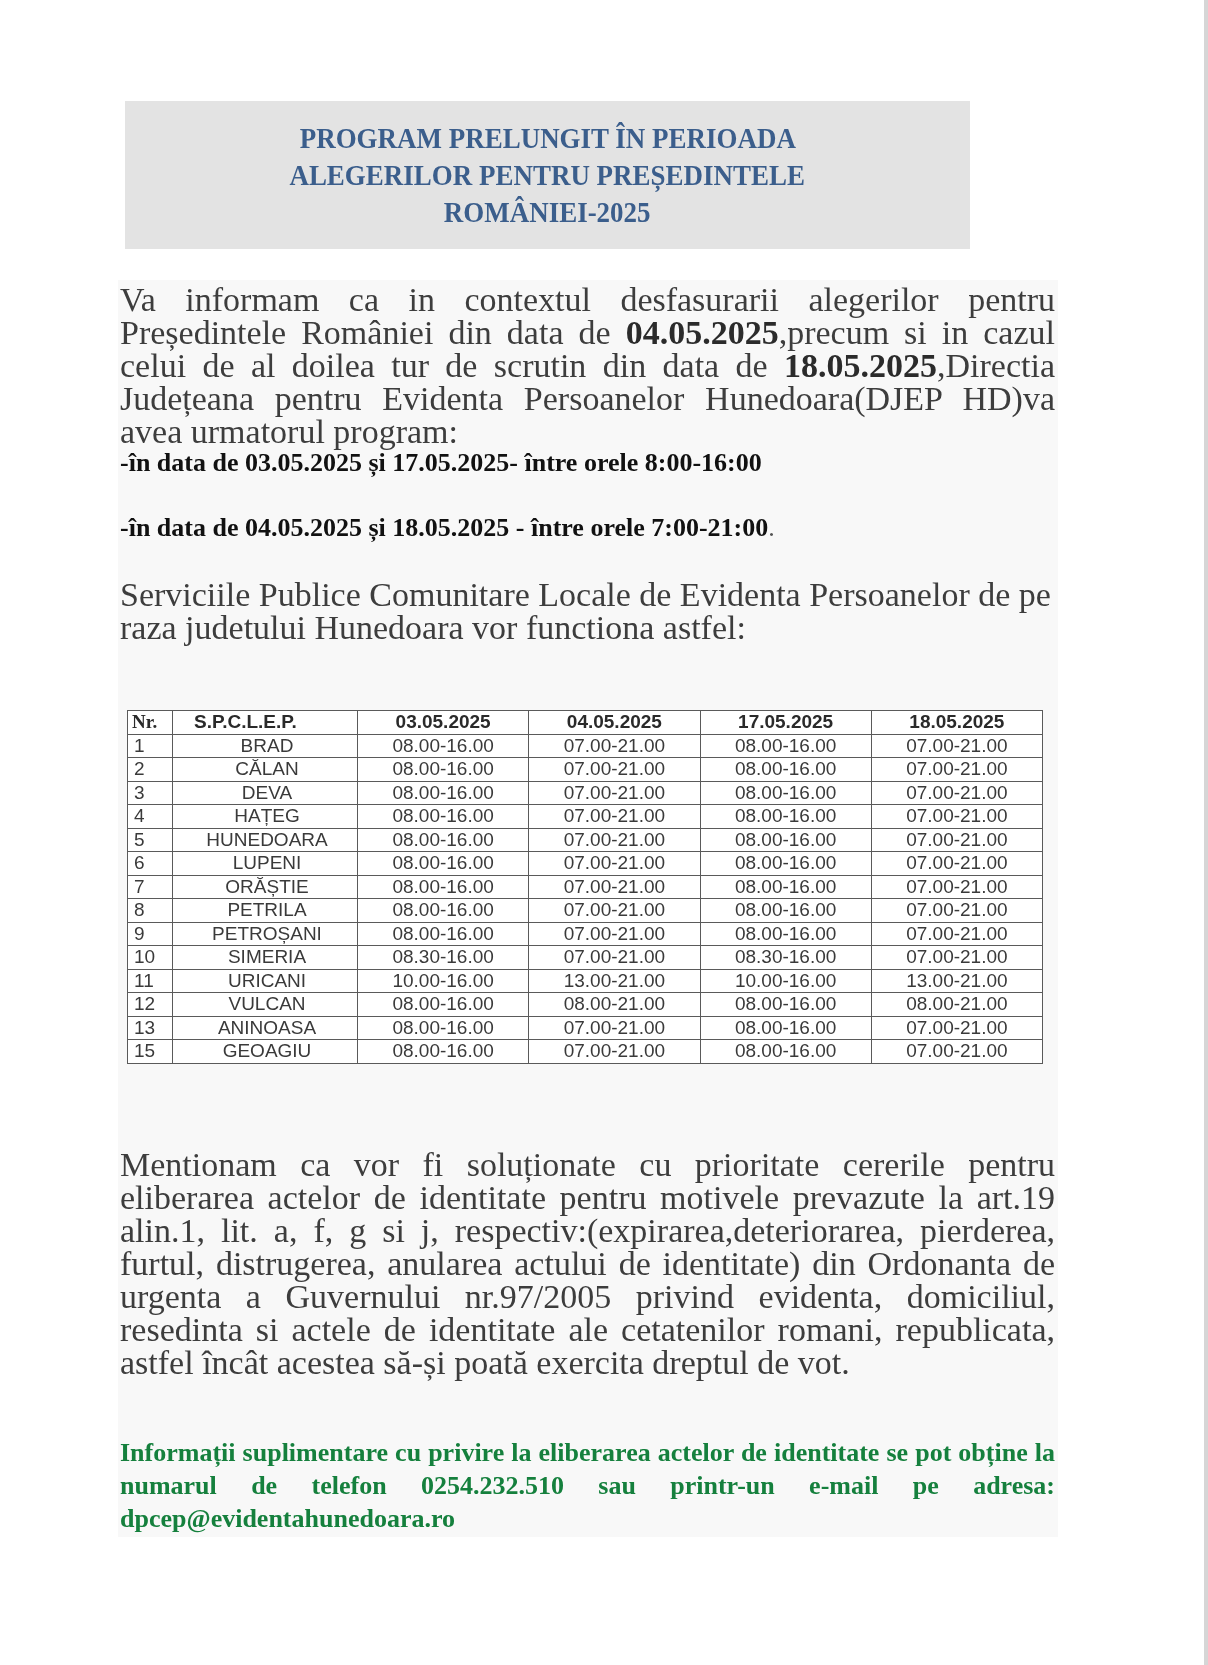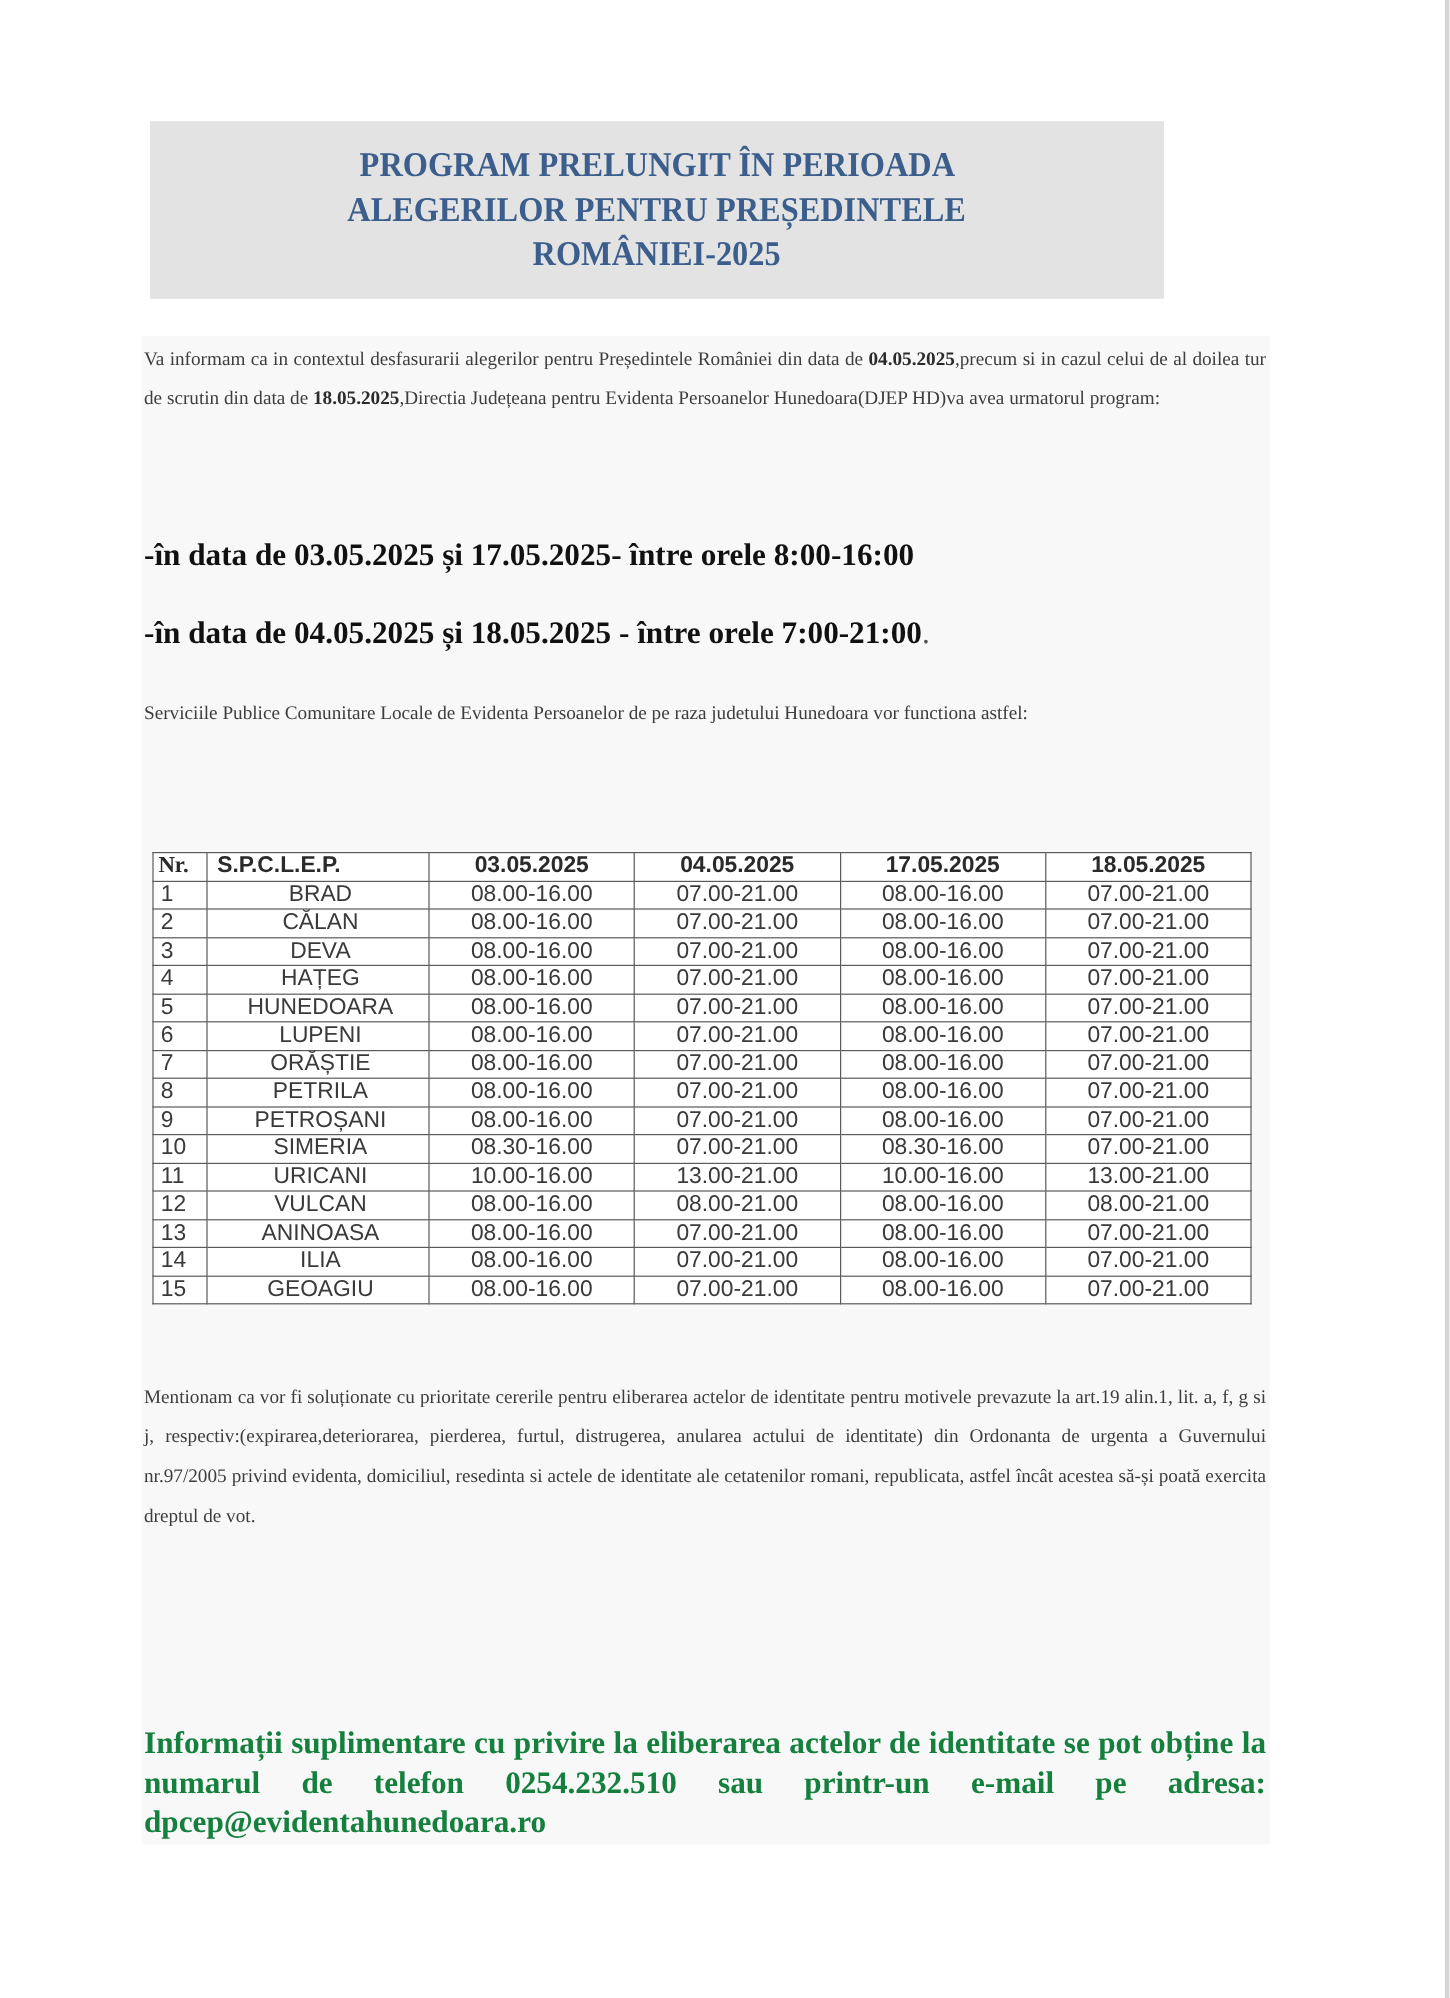--- a/index.html
+++ b/index.html
@@ -12,39 +12,39 @@
     position: absolute; left: 125px; top: 101px; width: 845px; height: 148px;
     background: #e3e3e3; display: flex; flex-direction: column; align-items: center; justify-content: center;
   }
   .title-line {
     color: #3b5e8c; font-weight: bold; font-size: 29px; line-height: 37px; text-align: center;
     font-family: "Liberation Serif", serif; transform: scaleX(0.93); white-space: nowrap;
   }
   .content-bg { position: absolute; left: 118px; top: 280px; width: 940px; height: 1257px; background: #f8f8f8; }
   .para {
     position: absolute; left: 120px; width: 935px; color: #3d3d3d;
-    font-size: 16px; line-height: 33px; text-align: justify; text-align-last: left;
+    font-size: 34px; line-height: 33px; text-align: justify; text-align-last: left;
   }
   .para b { color: #2b2b2b; }
   .para1 { top: 283px; }
   .bold-line { position: absolute; left: 120px; color: #111; font-weight: bold; font-size: 26px; white-space: nowrap; }
   .bl1 { top: 448px; }
   .bl2 { top: 513px; }
   .bl2 .dot { font-weight: normal; color: #555; }
   .para2 { top: 578px; text-align: left; }
   table.sched {
     position: absolute; left: 127px; top: 710px; width: 916px; border-collapse: collapse;
     font-family: "Liberation Sans", sans-serif; font-size: 19px; color: #3a3a3a; background: #fff;
   }
   table.sched th, table.sched td { border: 1.5px solid #5a5a5a; height: 22.5px; padding: 0 4px; line-height: 20px; }
   table.sched th { font-weight: bold; color: #2a2a2a; }
   table.sched td.nr { text-align: left; width: 34px; padding-left: 6px; }
   table.sched td.name { text-align: center; width: 172px; padding-left: 8px; }
   table.sched th.nrh { text-align: left; padding-left: 4px; font-family: Liberation Serif, serif; }
-  table.sched th.nameh { text-align: left; padding-left: 8px; }
+  table.sched th.nameh { text-align: left; padding-left: 21px; }
   table.sched td.t, table.sched th.d { text-align: center; }
   .para3 { top: 1148px; }
   .footer {
     position: absolute; left: 120px; top: 1436px; width: 935px; color: #15803d; font-weight: bold;
     font-size: 26px; line-height: 33px; text-align: justify; text-align-last: left;
   }
 </style>
 </head>
 <body>
 
@@ -175,28 +175,20 @@
       </tr>
       <tr>
         <td class="nr">13</td>
         <td class="name">ANINOASA</td>
         <td class="t">08.00-16.00</td>
         <td class="t">07.00-21.00</td>
         <td class="t">08.00-16.00</td>
         <td class="t">07.00-21.00</td>
       </tr>
       <tr>
-        <td class="nr">14</td>
-        <td class="name">ILIA</td>
-        <td class="t">08.00-16.00</td>
-        <td class="t">07.00-21.00</td>
-        <td class="t">08.00-16.00</td>
-        <td class="t">07.00-21.00</td>
-      </tr>
-      <tr>
         <td class="nr">15</td>
         <td class="name">GEOAGIU</td>
         <td class="t">08.00-16.00</td>
         <td class="t">07.00-21.00</td>
         <td class="t">08.00-16.00</td>
         <td class="t">07.00-21.00</td>
       </tr>
     </tbody>
 </table>
 

